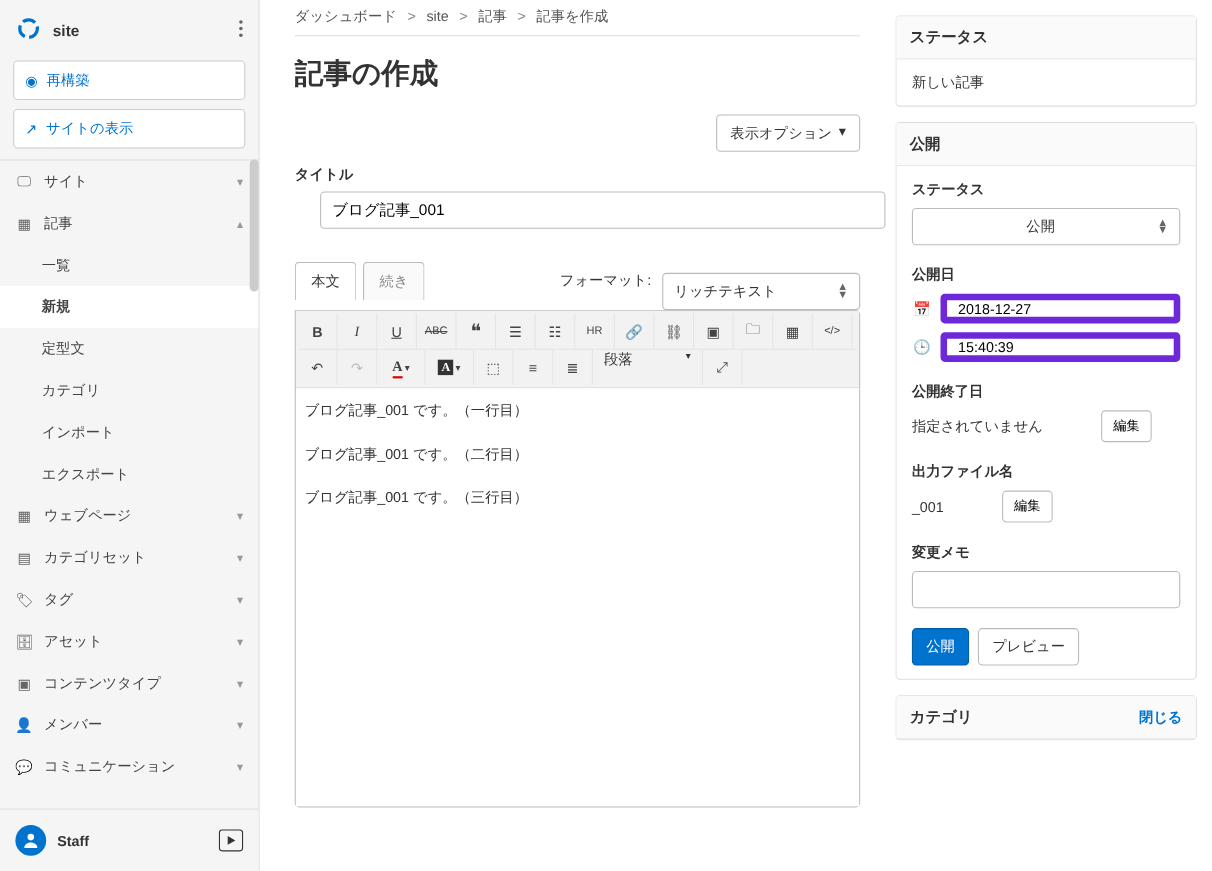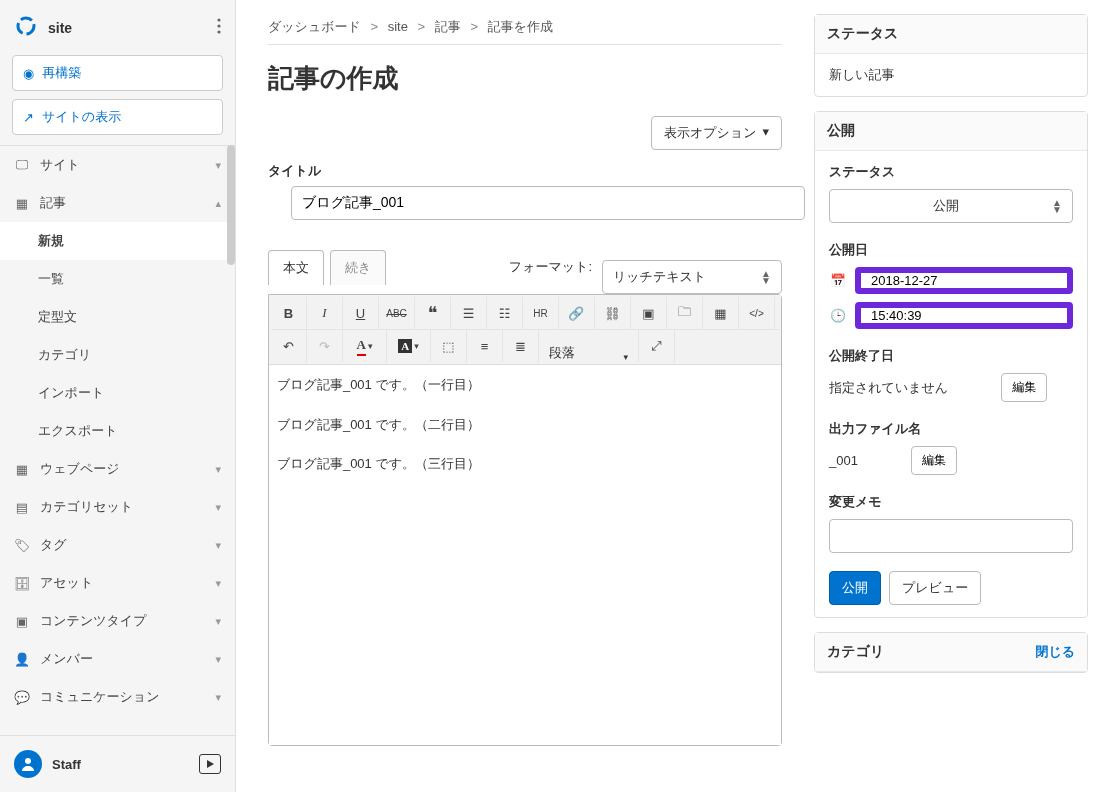--- a/index.html
+++ b/index.html
@@ -24,21 +24,21 @@
 .nav-subitem.active { background: #fff; font-weight: bold; }
 .chevron { color: #999; font-size: 11px; }
 .sidebar-footer { display: flex; align-items: center; justify-content: space-between; padding: 14px 14px; border-top: 1px solid #e0e0e0; background: #f5f5f5; }
 .staff { display: flex; align-items: center; gap: 10px; font-weight: bold; }
 .avatar { width: 28px; height: 28px; border-radius: 50%; background: #0073cf; display: flex; align-items: center; justify-content: center; color: #fff; }
 .play-btn { border: 1px solid #333; border-radius: 3px; width: 22px; height: 20px; display: flex; align-items: center; justify-content: center; cursor: pointer; }
 .sidebar-scrollbar-gutter { position: absolute; right: 0; top: 145px; bottom: 60px; width: 8px; }
 .sidebar-scroll-thumb { background: #ccc; width: 8px; height: 120px; border-radius: 4px; }
 
 
-.main { flex: 1; padding: 18px 32px; overflow-y: auto; }
+.main { flex: 1; padding: 6px 32px; overflow-y: auto; }
 .breadcrumb { color: #555; font-size: 13px; margin-bottom: 6px; }
 .breadcrumb .sep { margin: 0 6px; color: #888; }
 .divider { border: none; border-top: 1px solid #e0e0e0; margin: 8px 0 16px; }
 .page-title { font-size: 26px; font-weight: bold; margin-bottom: 20px; }
 .display-options { text-align: right; margin-bottom: 12px; }
 .btn { display: inline-flex; gap: 6px; border: 1px solid #bbb; background: #fff; border-radius: 4px; padding: 7px 12px; cursor: pointer; font-size: 13px; color: #333; }
 .btn-primary { background: #0073cf; color: #fff; border-color: #005ea8; }
 .field-label { font-size: 13px; margin-bottom: 6px; color: #333; font-weight: bold; }
 .input { width: 100%; border: 1px solid #bbb; border-radius: 4px; padding: 8px 10px; font-size: 14px; }
 .title-input { margin-bottom: 20px; margin-left: 23px; }
@@ -48,21 +48,21 @@
 .editor-tab { border: 1px solid #bbb; border-bottom: none; border-radius: 4px 4px 0 0; padding: 8px 14px; background: #fff; cursor: pointer; font-size: 13px; }
 .editor-tab.inactive { background: #fafafa; color: #888; }
 .format-row { display: flex; align-items: center; gap: 10px; }
 .format-select { border: 1px solid #bbb; border-radius: 4px; padding: 7px 10px; font-size: 13px; min-width: 180px; display: flex; justify-content: space-between; align-items: center; cursor: pointer; background: #fff; margin-top: 20px; }
 
 .editor { border: 1px solid #bbb; border-radius: 0 4px 4px 4px; }
 .toolbar { display: flex; flex-wrap: wrap; background: #f2f2f2; border-bottom: 1px solid #ddd; padding: 2px; }
 .toolbar-row { display: flex; width: 100%; border-bottom: 1px solid #e4e4e4; }
 .toolbar-row:last-child { border-bottom: none; }
 .tb-btn { width: 36px; height: 32px; display: flex; align-items: center; justify-content: center; cursor: pointer; color: #444; font-size: 13px; border-right: 1px solid #e4e4e4; }
-.tb-select { display: flex; align-items: flex-end; padding: 0 10px; gap: 20px; cursor: pointer; border-right: 1px solid #e4e4e4; font-size: 13px; min-width: 100px; justify-content: space-between; }
+.tb-select { display: flex; align-items: flex-start; padding: 0 10px; gap: 20px; cursor: pointer; border-right: 1px solid #e4e4e4; font-size: 13px; min-width: 100px; justify-content: space-between; }
 .tb-color { display: flex; align-items: center; justify-content: center; gap: 2px; width: 44px; }
 .color-swatch-a { border-bottom: 2px solid #d00; padding-bottom: 1px; font-weight: bold; font-family: serif; }
 .color-swatch-bg { background: #333; color: #fff; padding: 1px 3px; font-weight: bold; font-family: serif; font-size: 11px; }
 .editor-body { padding: 10px 8px; min-height: 380px; font-size: 13px; background: #fff; }
 .editor-body p { margin-bottom: 20px; line-height: 1.5; }
 
 
 .rightpanel { width: 288px; padding: 14px 14px 14px 0; overflow-y: auto; }
 .panel { border: 1px solid #ddd; border-radius: 4px; margin-bottom: 14px; background: #fff; }
 .panel-header { padding: 10px 12px; font-weight: bold; font-size: 14px; border-bottom: 1px solid #e8e8e8; background: #fafafa; display: flex; justify-content: space-between; align-items: center; }
@@ -121,22 +121,22 @@
           </div>
         <span class="chevron">▾</span>
       </div>
       <div class="nav-item expanded">
         <div class="nav-item-left">
             <span class="icon">▦</span>
             <span>記事</span>
           </div>
         <span class="chevron">▴</span>
       </div>
+      <div class="nav-subitem">一覧</div>
       <div class="nav-subitem active">新規</div>
-      <div class="nav-subitem">一覧</div>
       <div class="nav-subitem">定型文</div>
       <div class="nav-subitem">カテゴリ</div>
       <div class="nav-subitem">インポート</div>
       <div class="nav-subitem">エクスポート</div>
 
       <div class="nav-item">
         <div class="nav-item-left">
             <span class="icon">▦</span>
             <span>ウェブページ</span>
           </div>

